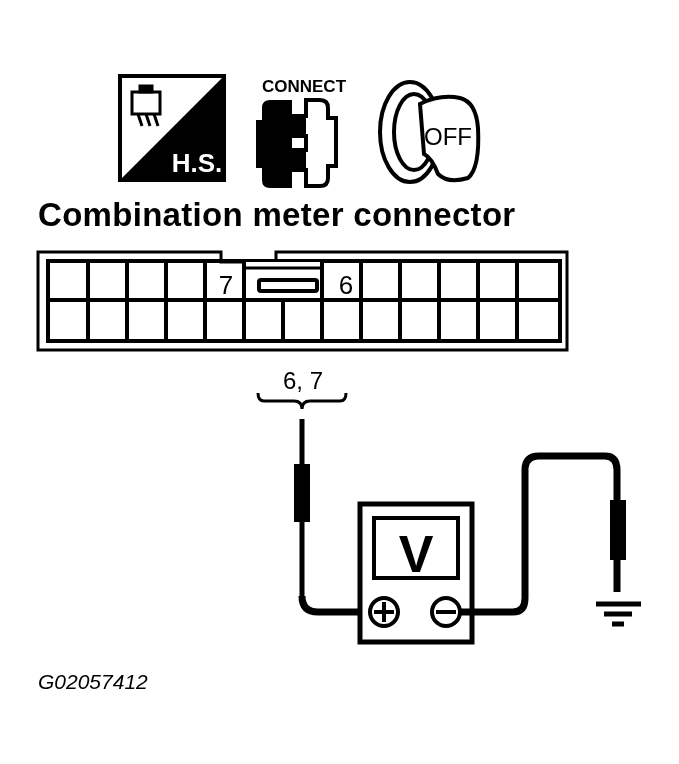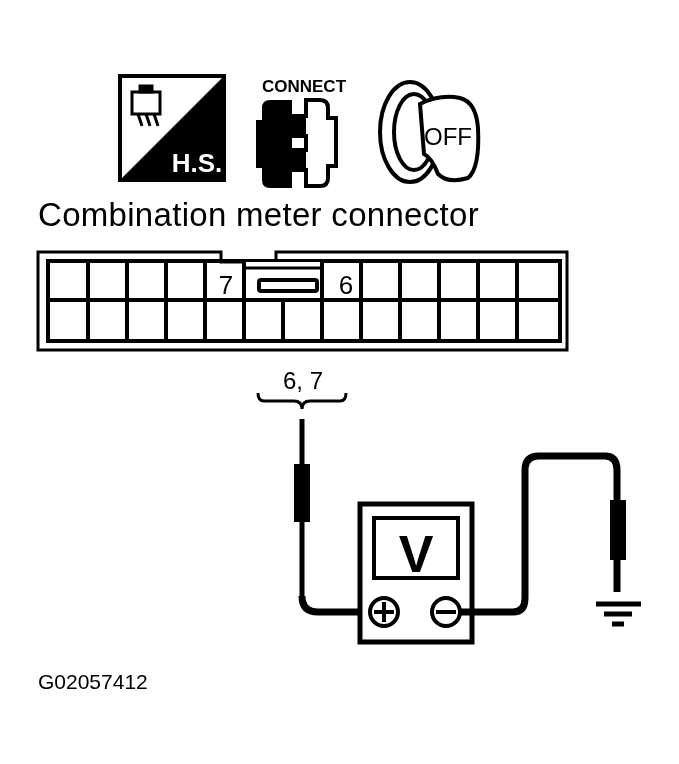--- a/index.html
+++ b/index.html
@@ -1,19 +1,19 @@
 <!DOCTYPE html>
 <html><head>
 <meta charset="utf-8">
 <style>
   html,body{margin:0;padding:0;background:#fff;}
   body{width:679px;height:764px;position:relative;overflow:hidden;font-family:"Liberation Sans",sans-serif;color:#000;}
   .abs{position:absolute;}
-  #title{left:38px;top:196px;font-size:33px;letter-spacing:0.3px;white-space:nowrap;}
-  #code{left:38px;top:670px;font-size:21px;}
+  #title{left:38px;top:196px;font-size:33px;letter-spacing:0.3px;white-space:nowrap;font-weight:bold;}
+  #code{left:38px;top:670px;font-size:21px;font-style:italic;}
   svg text{font-family:"Liberation Sans",sans-serif;}
 </style>
 </head>
 <body>
 
 <svg class="abs" style="left:0;top:0" width="679" height="764">
 
   <g>
     <rect x="120" y="76" width="104" height="104" fill="#fff" stroke="#000" stroke-width="4"></rect>
     <polygon points="224,76 224,180 120,180" fill="#000"></polygon>

